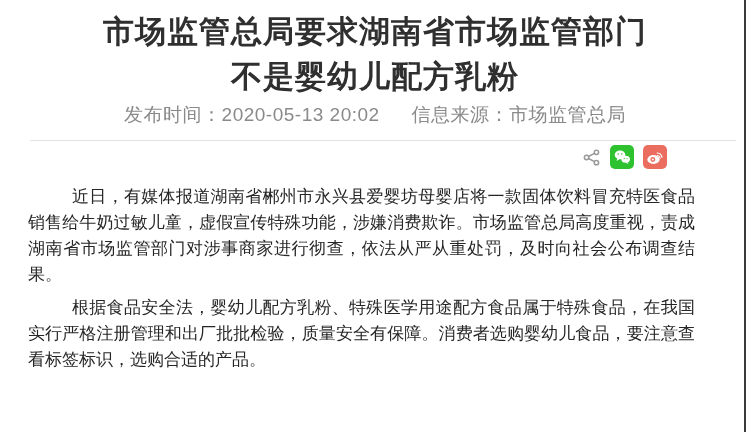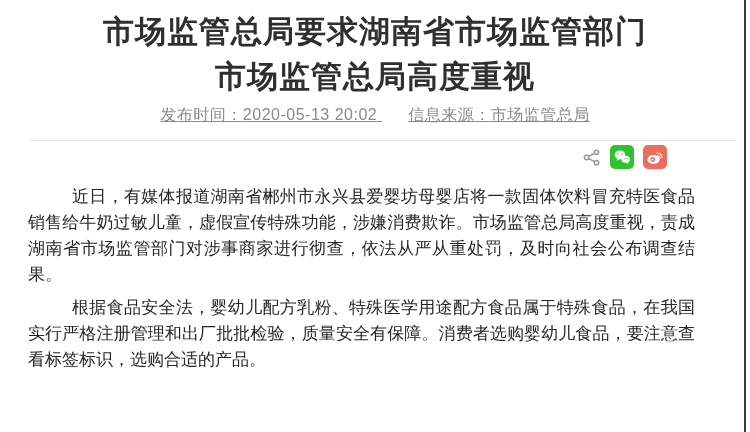--- a/index.html
+++ b/index.html
@@ -26,25 +26,24 @@
     font-size: 31px;
     line-height: 45px;
     color: var(--title-text, #2f2f2f);
     letter-spacing: 1px;
   }
   .title .tline { display: block; }
   .meta-row {
     margin-top: 6px;
     height: 20px;
     text-align: center;
-    font-size: 16px;
+    font-size: 19px;
     line-height: 20px;
     color: var(--meta-text, #8a8a8a);
     letter-spacing: 0.5px;
-    text-decoration: underline;
   }
   .meta-item { white-space: nowrap; }
   .meta-item + .meta-item { margin-left: 26px; }
   .share-group {
     position: absolute;
     top: 144px;
     right: 83px;
     height: 26px;
     display: flex;
     align-items: center;
@@ -91,21 +90,21 @@
     background: var(--edge-line, #3a3a3a);
   }
 </style>
 </head>
 <body>
 
 <div class="page">
 
   <h1 class="title">
     <span class="tline">市场监管总局要求湖南省市场监管部门</span>
-    <span class="tline">市场监管总局高度重视</span>
+    <span class="tline">不是婴幼儿配方乳粉</span>
   </h1>
 
   <div class="meta-row">
     <span class="meta-item"><span>发布时间：</span><span>2020-05-13 20:02</span></span>
     <span class="meta-item"><span>信息来源：</span><span>市场监管总局</span></span>
   </div>
 
   <div class="share-group">
     <span class="share-btn plain">
       <svg width="19" height="19" viewBox="0 0 20 20">

